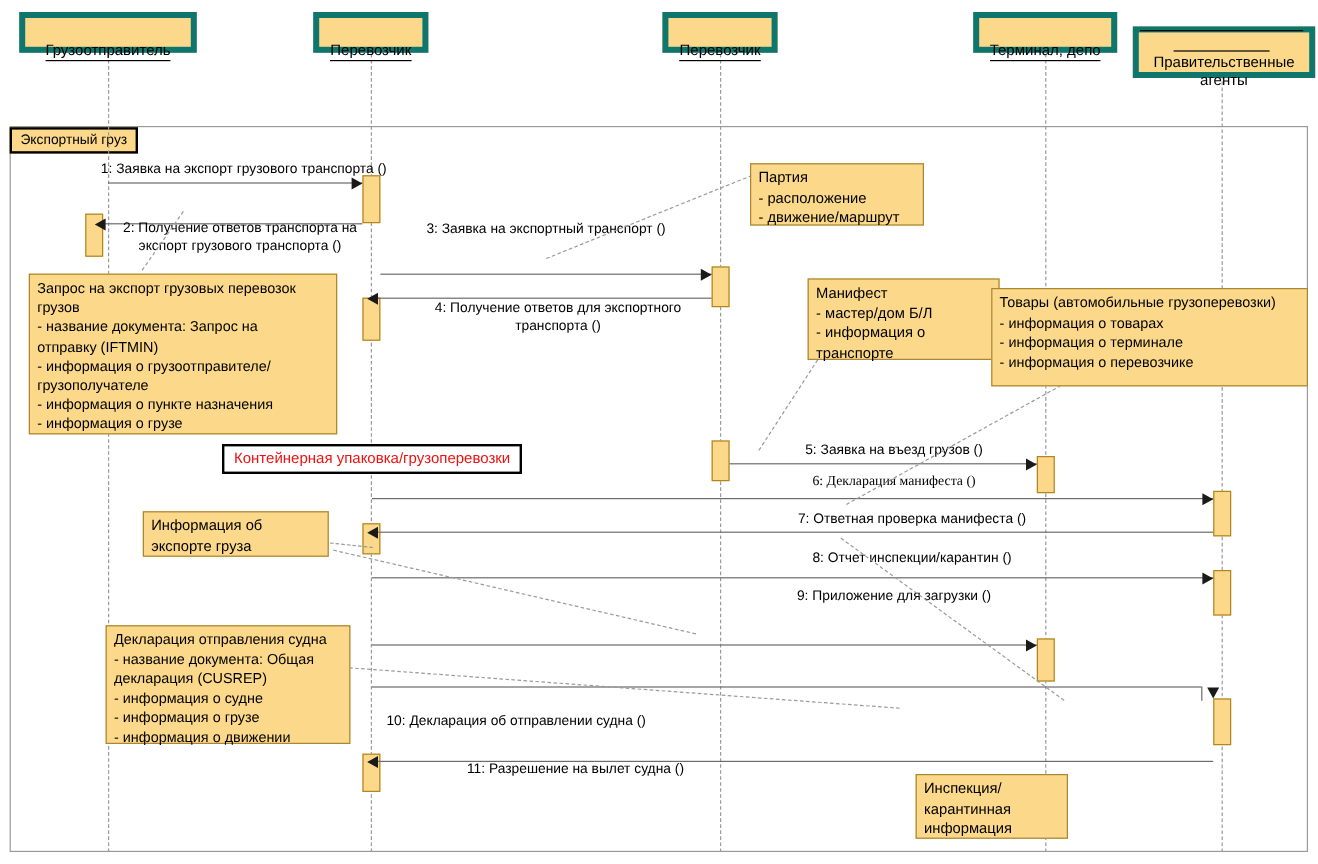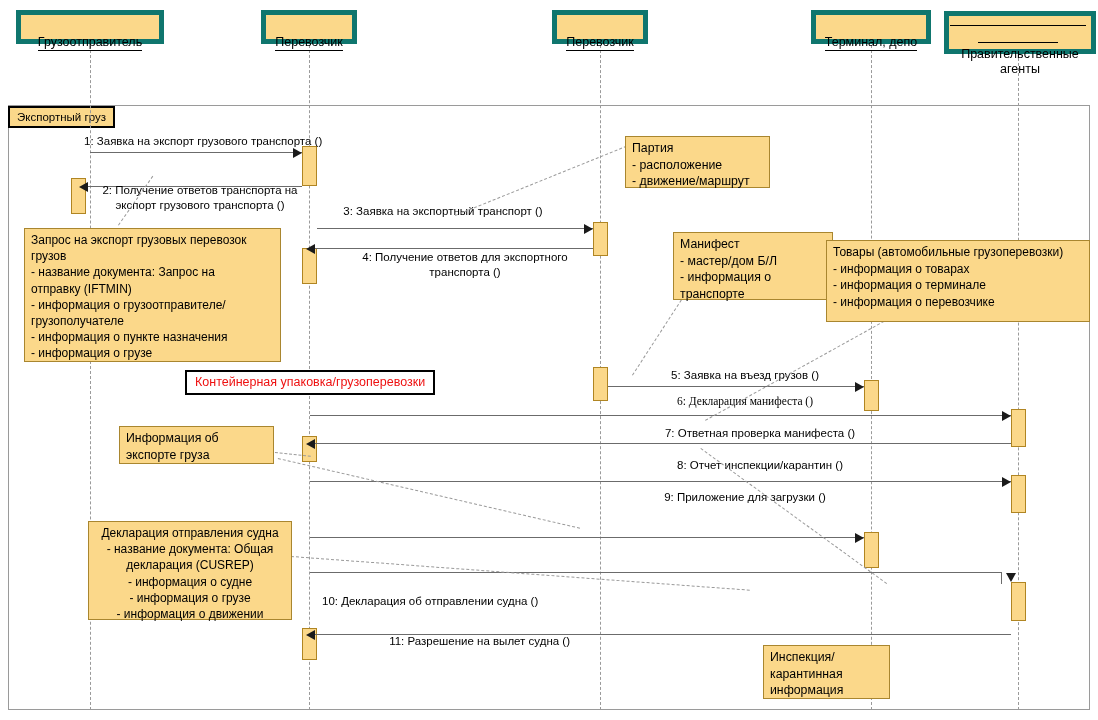--- a/index.html
+++ b/index.html
@@ -155,21 +155,21 @@
   </div>
   <div class="actor" style="left:261px;top:10px;width:96px;height:34px;">
     <span class="nm">Перевозчик</span>
   </div>
   <div class="actor" style="left:552px;top:10px;width:96px;height:34px;">
     <span class="nm">Перевозчик</span>
   </div>
   <div class="actor" style="left:811px;top:10px;width:120px;height:34px;">
     <span class="nm">Терминал, депо</span>
   </div>
-  <div class="actor" style="left:944px;top:11px;width:152px;height:43px;padding-top:16px;">
+  <div class="actor" style="left:944px;top:22px;width:152px;height:43px;padding-top:3px;">
     <span class="nm" style="border-bottom:none;">Правительственные
 агенты</span>
   </div>
 
   <div style="position:absolute;left:978px;top:42px;width:80px;height:0;border-top:1px solid #000;"></div>
   <div style="position:absolute;left:950px;top:25px;width:136px;height:0;border-top:1px solid #000;"></div>
 
   <div class="act" style="left:302px;top:146px;height:40px;"></div>
   <div class="act" style="left:71px;top:178px;height:36px;"></div>
   <div class="act" style="left:593px;top:222px;height:34px;"></div>
@@ -187,21 +187,21 @@
   <div class="arrow right" style="left:293px;top:148px;"></div>
   <div class="msglabel" style="left:84px;top:134px;width:260px;text-align:left;">1: Заявка на экспорт грузового транспорта ()</div>
 
   <div class="msgline" style="left:86px;top:186px;width:216px;"></div>
   <div class="arrow left" style="left:79px;top:182px;"></div>
   <div class="msglabel" style="left:90px;top:183px;width:220px;">2: Получение ответов транспорта на
 экспорт грузового транспорта ()</div>
 
   <div class="msgline" style="left:317px;top:228px;width:276px;"></div>
   <div class="arrow right" style="left:584px;top:224px;"></div>
-  <div class="msglabel" style="left:328px;top:184px;width:230px;margin-top:20px;">3: Заявка на экспортный транспорт ()</div>
+  <div class="msglabel" style="left:340px;top:184px;width:230px;">3: Заявка на экспортный транспорт ()</div>
 
   <div class="msgline" style="left:313px;top:248px;width:280px;"></div>
   <div class="arrow left" style="left:306px;top:244px;"></div>
   <div class="msglabel" style="left:340px;top:250px;width:250px;">4: Получение ответов для экспортного
 транспорта ()</div>
 
   <div class="msgline" style="left:608px;top:386px;width:256px;"></div>
   <div class="arrow right" style="left:855px;top:382px;"></div>
   <div class="msglabel" style="left:620px;top:368px;width:250px;">5: Заявка на въезд грузов ()</div>
 
@@ -255,21 +255,21 @@
   <div class="note" style="left:826px;top:240px;width:264px;height:82px;font-size:12px;line-height:16.5px;">Товары (автомобильные грузоперевозки)
 - информация о товарах
 - информация о терминале
 - информация о перевозчике</div>
 
   <div class="anchor" style="left:275px;top:452px;width:36px;transform:rotate(6deg);"></div>
   <div class="note" style="left:119px;top:426px;width:155px;height:38px;">Информация об
 экспорте груза</div>
 
   <div class="anchor" style="left:291px;top:556px;width:460px;transform:rotate(4.2deg);"></div>
-  <div class="note" style="left:88px;top:521px;width:204px;height:99px;font-size:12px;line-height:16.2px;text-align:center;">Декларация отправления судна
+  <div class="note" style="left:88px;top:521px;width:204px;height:99px;font-size:12px;line-height:16.2px;">Декларация отправления судна
 - название документа: Общая
 декларация (CUSREP)
 - информация о судне
 - информация о грузе
 - информация о движении</div>
 
   <div class="anchor" style="left:701px;top:448px;width:230px;transform:rotate(36deg);"></div>
   <div class="note" style="left:763px;top:645px;width:127px;height:54px;">Инспекция/
 карантинная
 информация</div>

